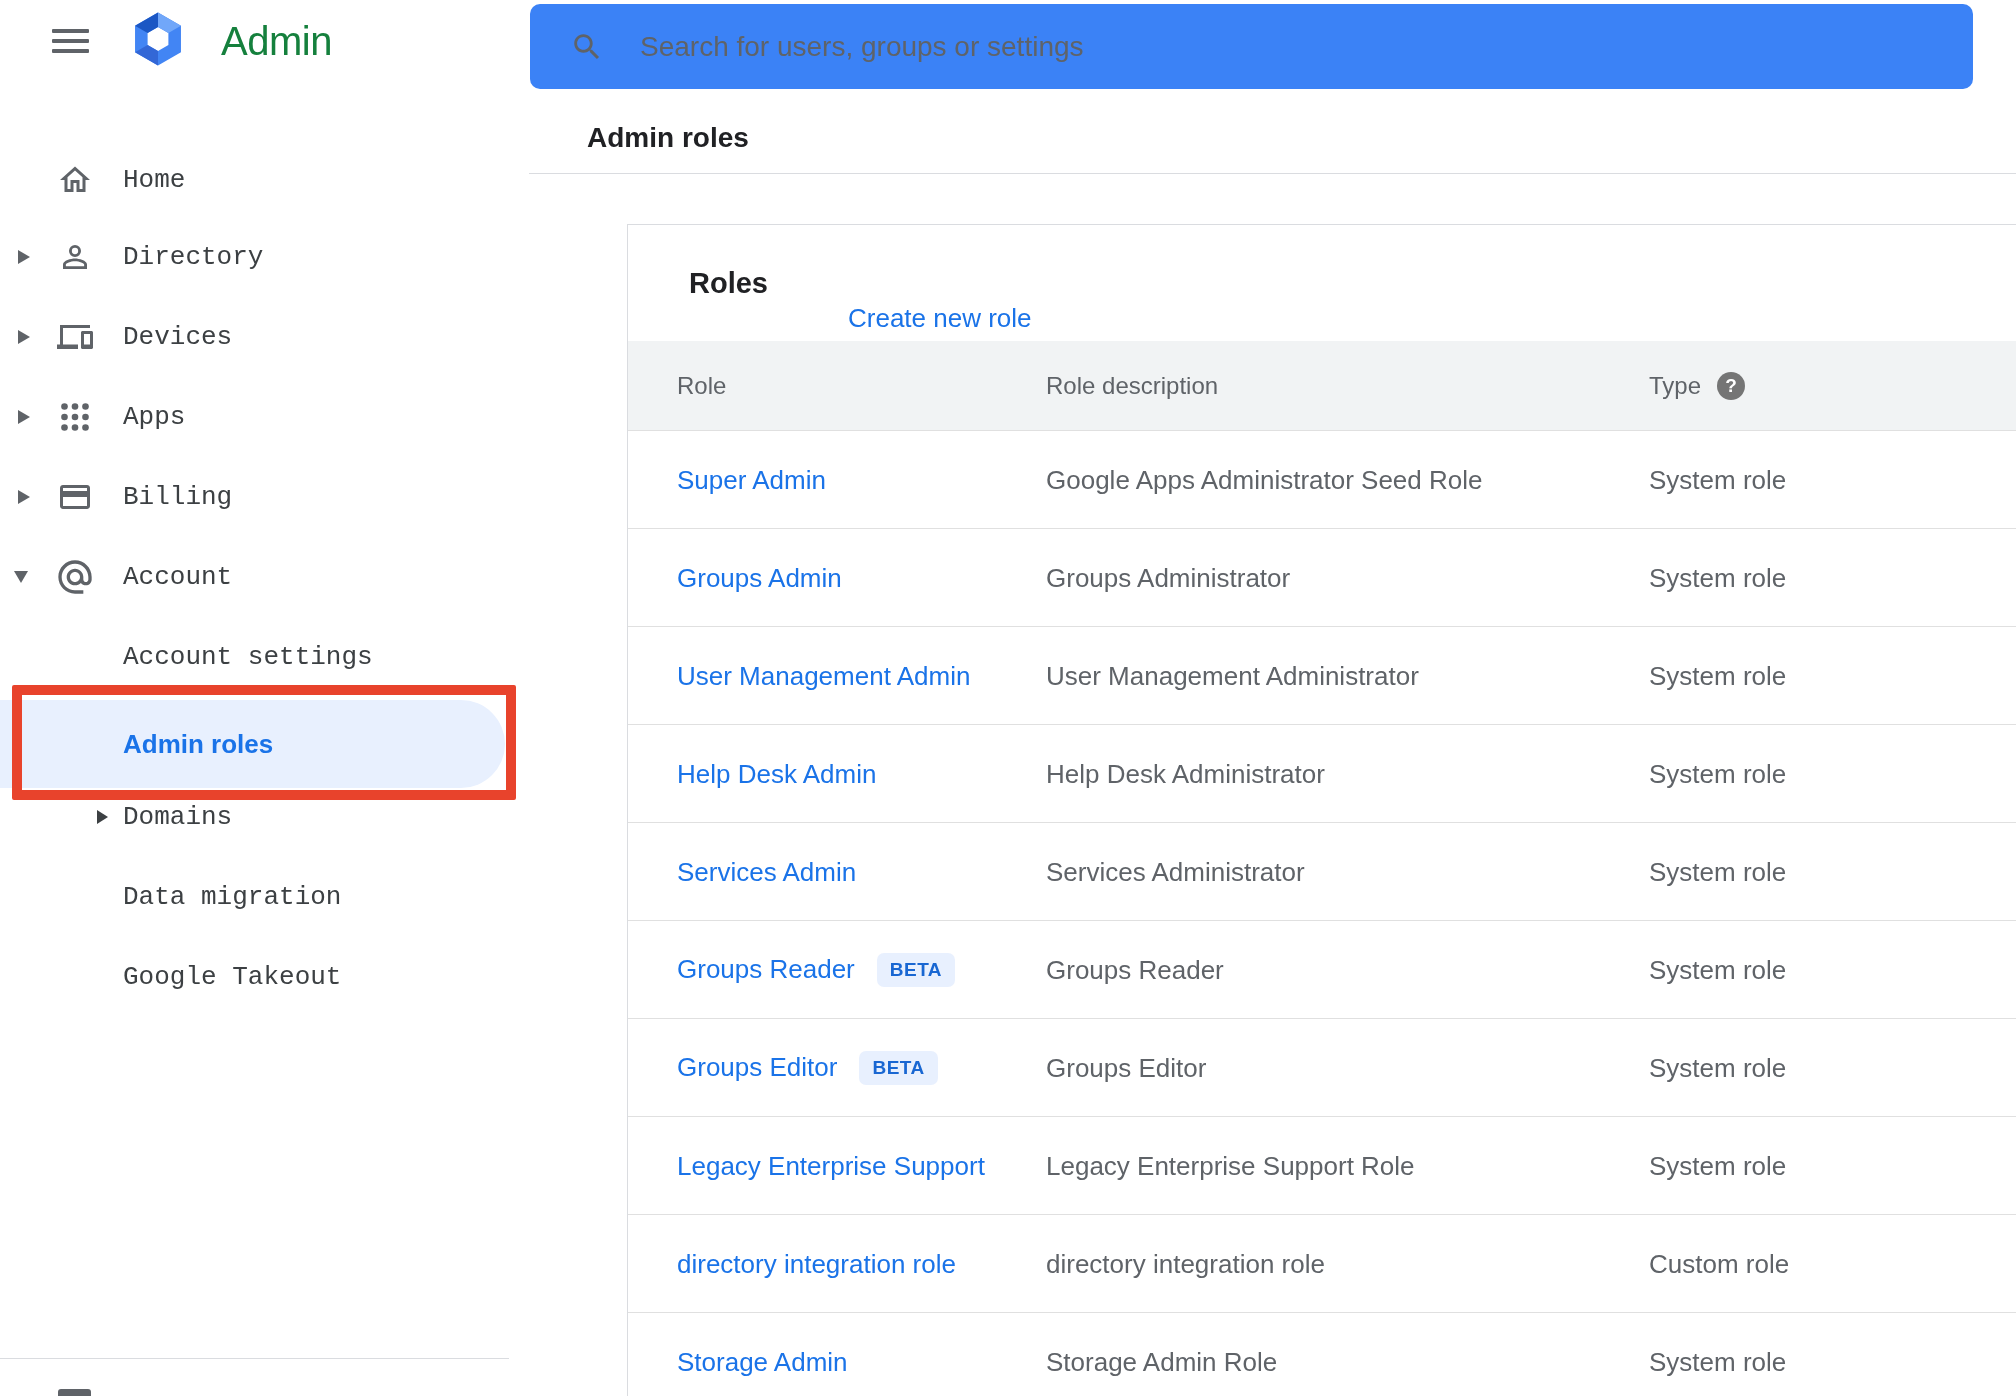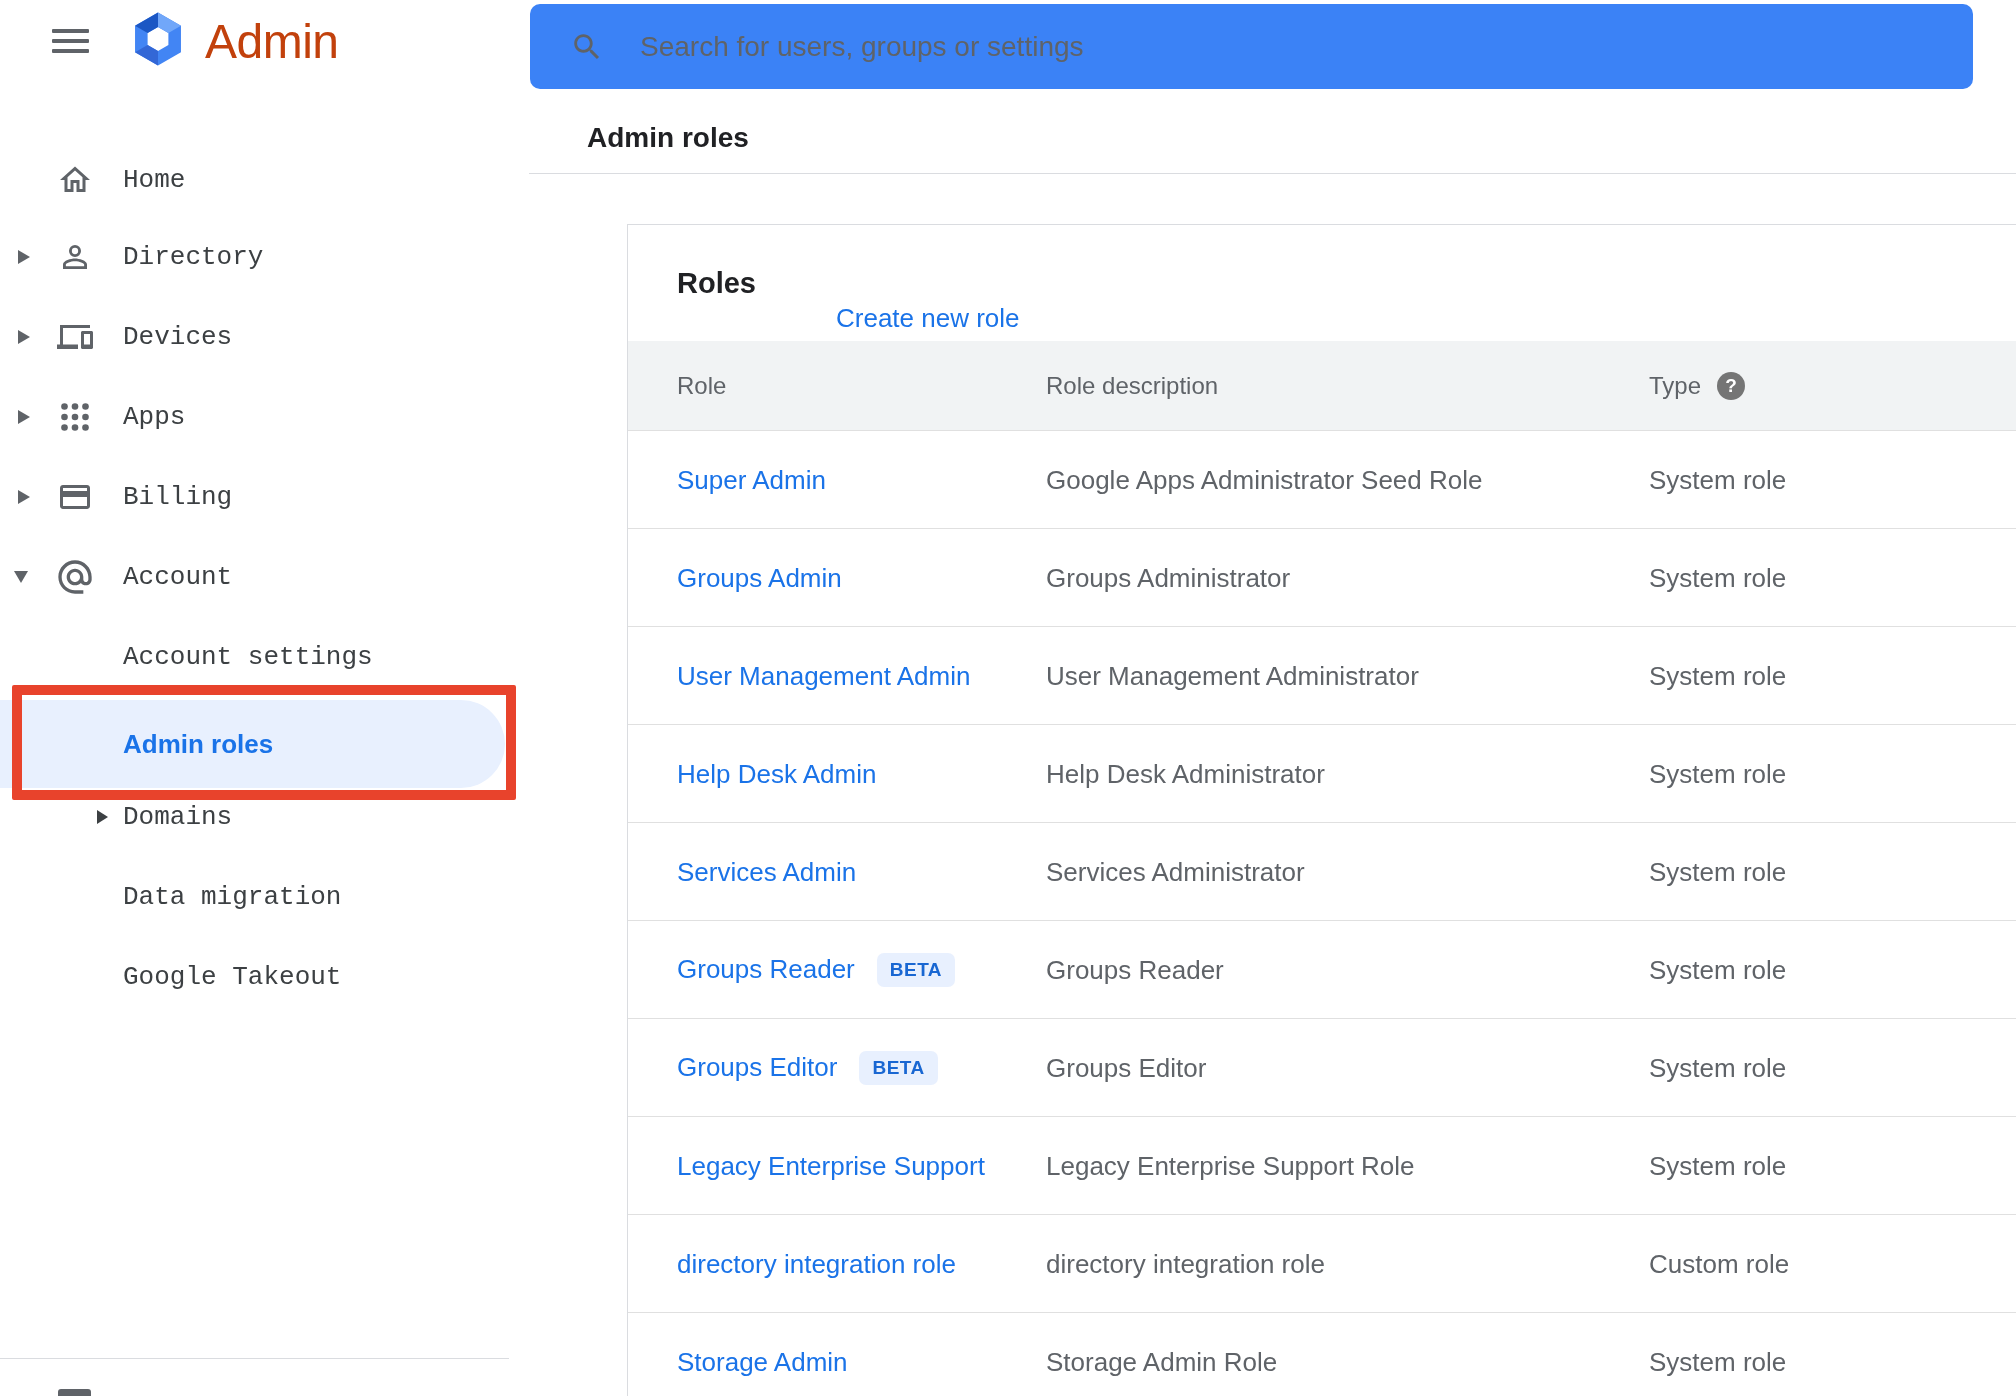--- a/index.html
+++ b/index.html
@@ -5,21 +5,21 @@
   * { margin:0; padding:0; box-sizing:border-box; }
   html,body { background:#fff; }
   body { font-family:"Liberation Sans", sans-serif; }
   .stage { position:relative; width:2016px; height:1396px; background:#fff; overflow:hidden; }
 
   
   .sidebar { position:absolute; left:0; top:0; width:514px; height:1396px; background:#fff; }
   .hamburger { position:absolute; left:52px; top:29px; width:37px; height:25px; cursor:pointer; }
   .hamburger span { display:block; height:4px; background:#5f6368; border-radius:1px; margin-bottom:6px; }
   .brand { position:absolute; left:128px; top:10px; display:flex; align-items:center; gap:17px; }
-  .brand-name { font-size:48px; color:#c2410c; letter-spacing:-0.5px; }
+  .brand-name { font-size:40px; color:#15803d; letter-spacing:-0.5px;margin-left:16px; }
 
   .nav-item { position:absolute; left:0; width:514px; height:80px; display:flex; align-items:center; cursor:pointer;font-family:Liberation Mono, monospace; }
   .nav-tri { position:absolute; left:18px; width:0; height:0; }
   .tri-right { border-left:12px solid #5f6368; border-top:7px solid transparent; border-bottom:7px solid transparent; }
   .tri-down  { border-top:12px solid #5f6368; border-left:7px solid transparent; border-right:7px solid transparent; }
   .nav-icon { position:absolute; left:55px; width:40px; height:40px; display:flex; align-items:center; justify-content:center; }
   .nav-label { position:absolute; left:123px; font-size:26px; color:#3c4043; white-space:nowrap; }
   .sub-tri { position:absolute; left:97px; border-left:11px solid #3c4043; border-top:7px solid transparent; border-bottom:7px solid transparent; width:0; height:0; }
 
   .selected-pill { position:absolute; left:0; top:700px; width:505px; height:88px; background:#e8f0fe;
@@ -40,21 +40,21 @@
   .search-icon { position:absolute; left:40px; top:26px; }
   .search-input { position:absolute; left:110px; top:0; width:1300px; height:85px; border:none; outline:none;
                   background:transparent; font-size:28px; color:#202124; font-family:"Liberation Sans",sans-serif; }
   .search-input::placeholder { color:#5f6368; opacity:1; }
 
   .page-title { position:absolute; left:587px; top:122px; font-size:28px; font-weight:bold; color:#202124; }
   .main-divider { position:absolute; left:529px; top:173px; width:1487px; height:1px; background:#dadce0; }
 
   
   .card { position:absolute; left:627px; top:224px; width:1389px; height:1172px; background:#fff;
-          border-top:1px solid #dadce0; border-left:1px solid #dadce0; }
+          border-top:1px solid #dadce0; border-left:1px solid #dadce0;padding-left:12px; }
   .card-header { position:relative; height:116px; }
   .roles-heading { position:absolute; left:49px; top:50%; transform:translateY(-50%); font-size:29px; font-weight:bold; color:#202124; }
   .create-link { position:absolute; left:208px; top:50%; transform:translateY(-50%); font-size:26px; color:#1a73e8;
                  text-decoration:none; cursor:pointer;margin-top:35px; }
 
   .thead { position:absolute; left:0; top:116px; width:100%; height:90px; background:#f1f3f4;
            border-bottom:1px solid #e0e0e0; }
   .th { position:absolute; top:50%; transform:translateY(-50%); font-size:24px; color:#5f6368; }
   .th-role { left:49px; } .th-desc { left:418px; } .th-type { left:1021px; }
   .help-circle { position:absolute; left:1089px; top:50%; transform:translateY(-50%); width:28px; height:28px;

